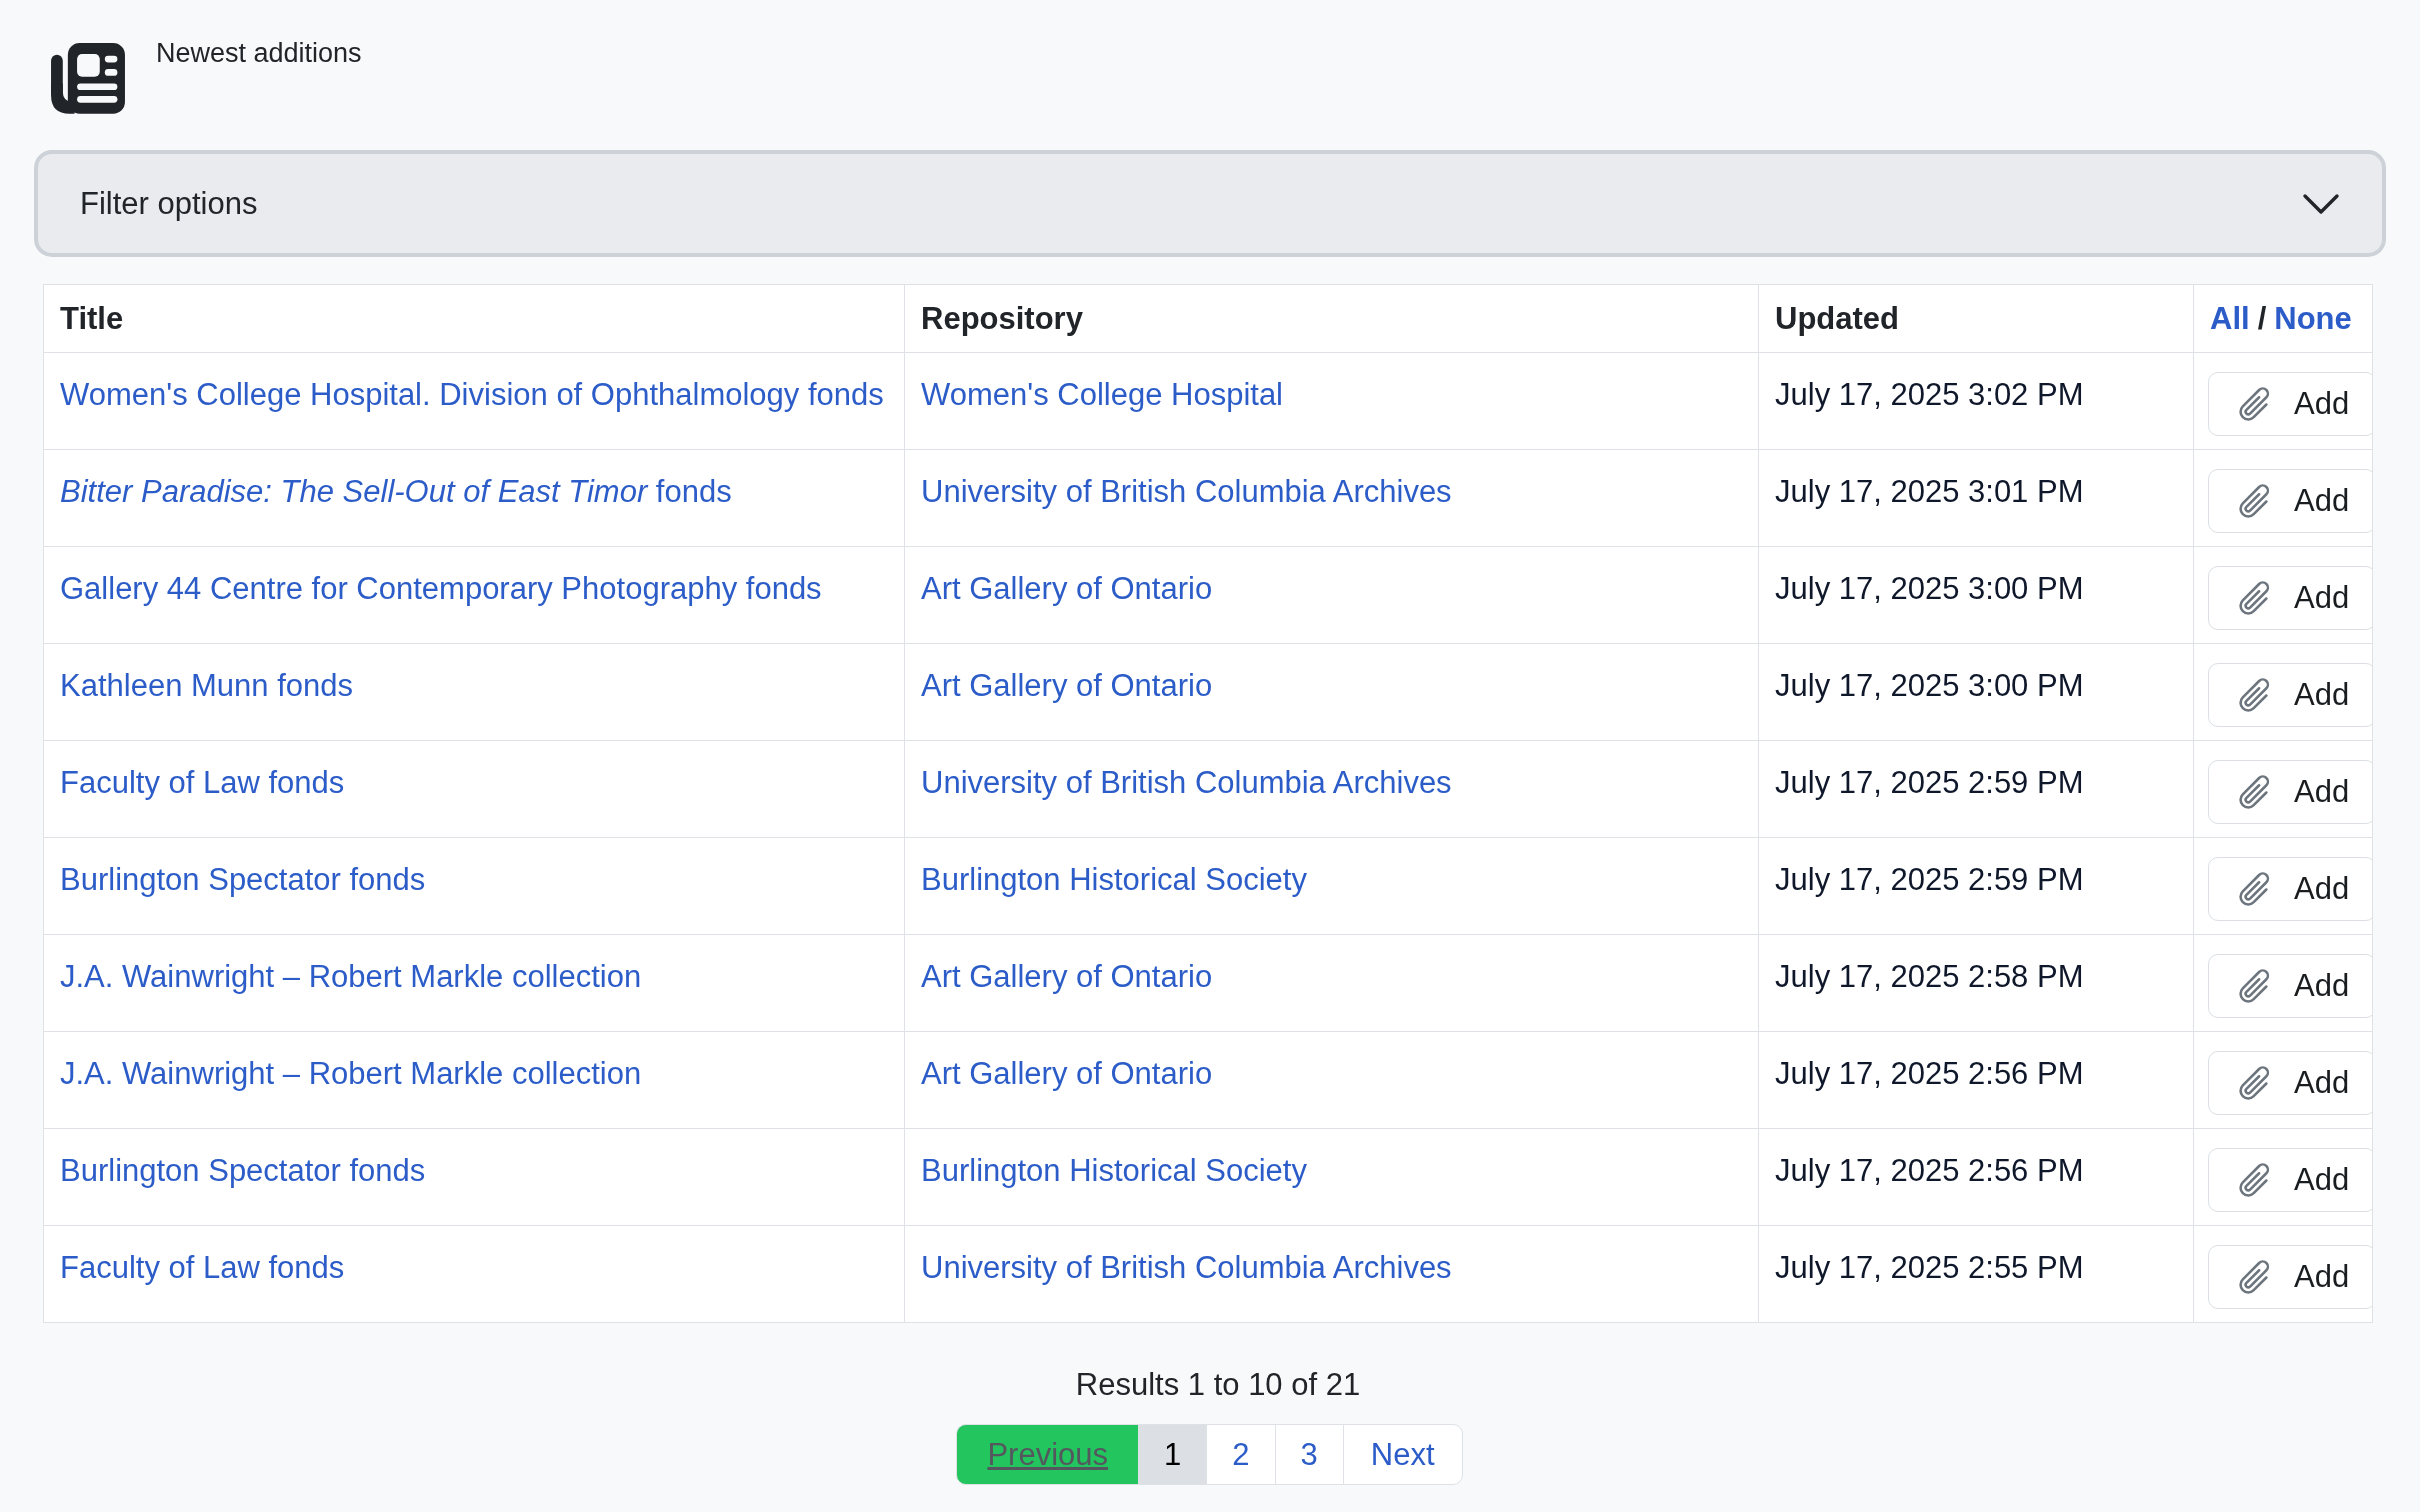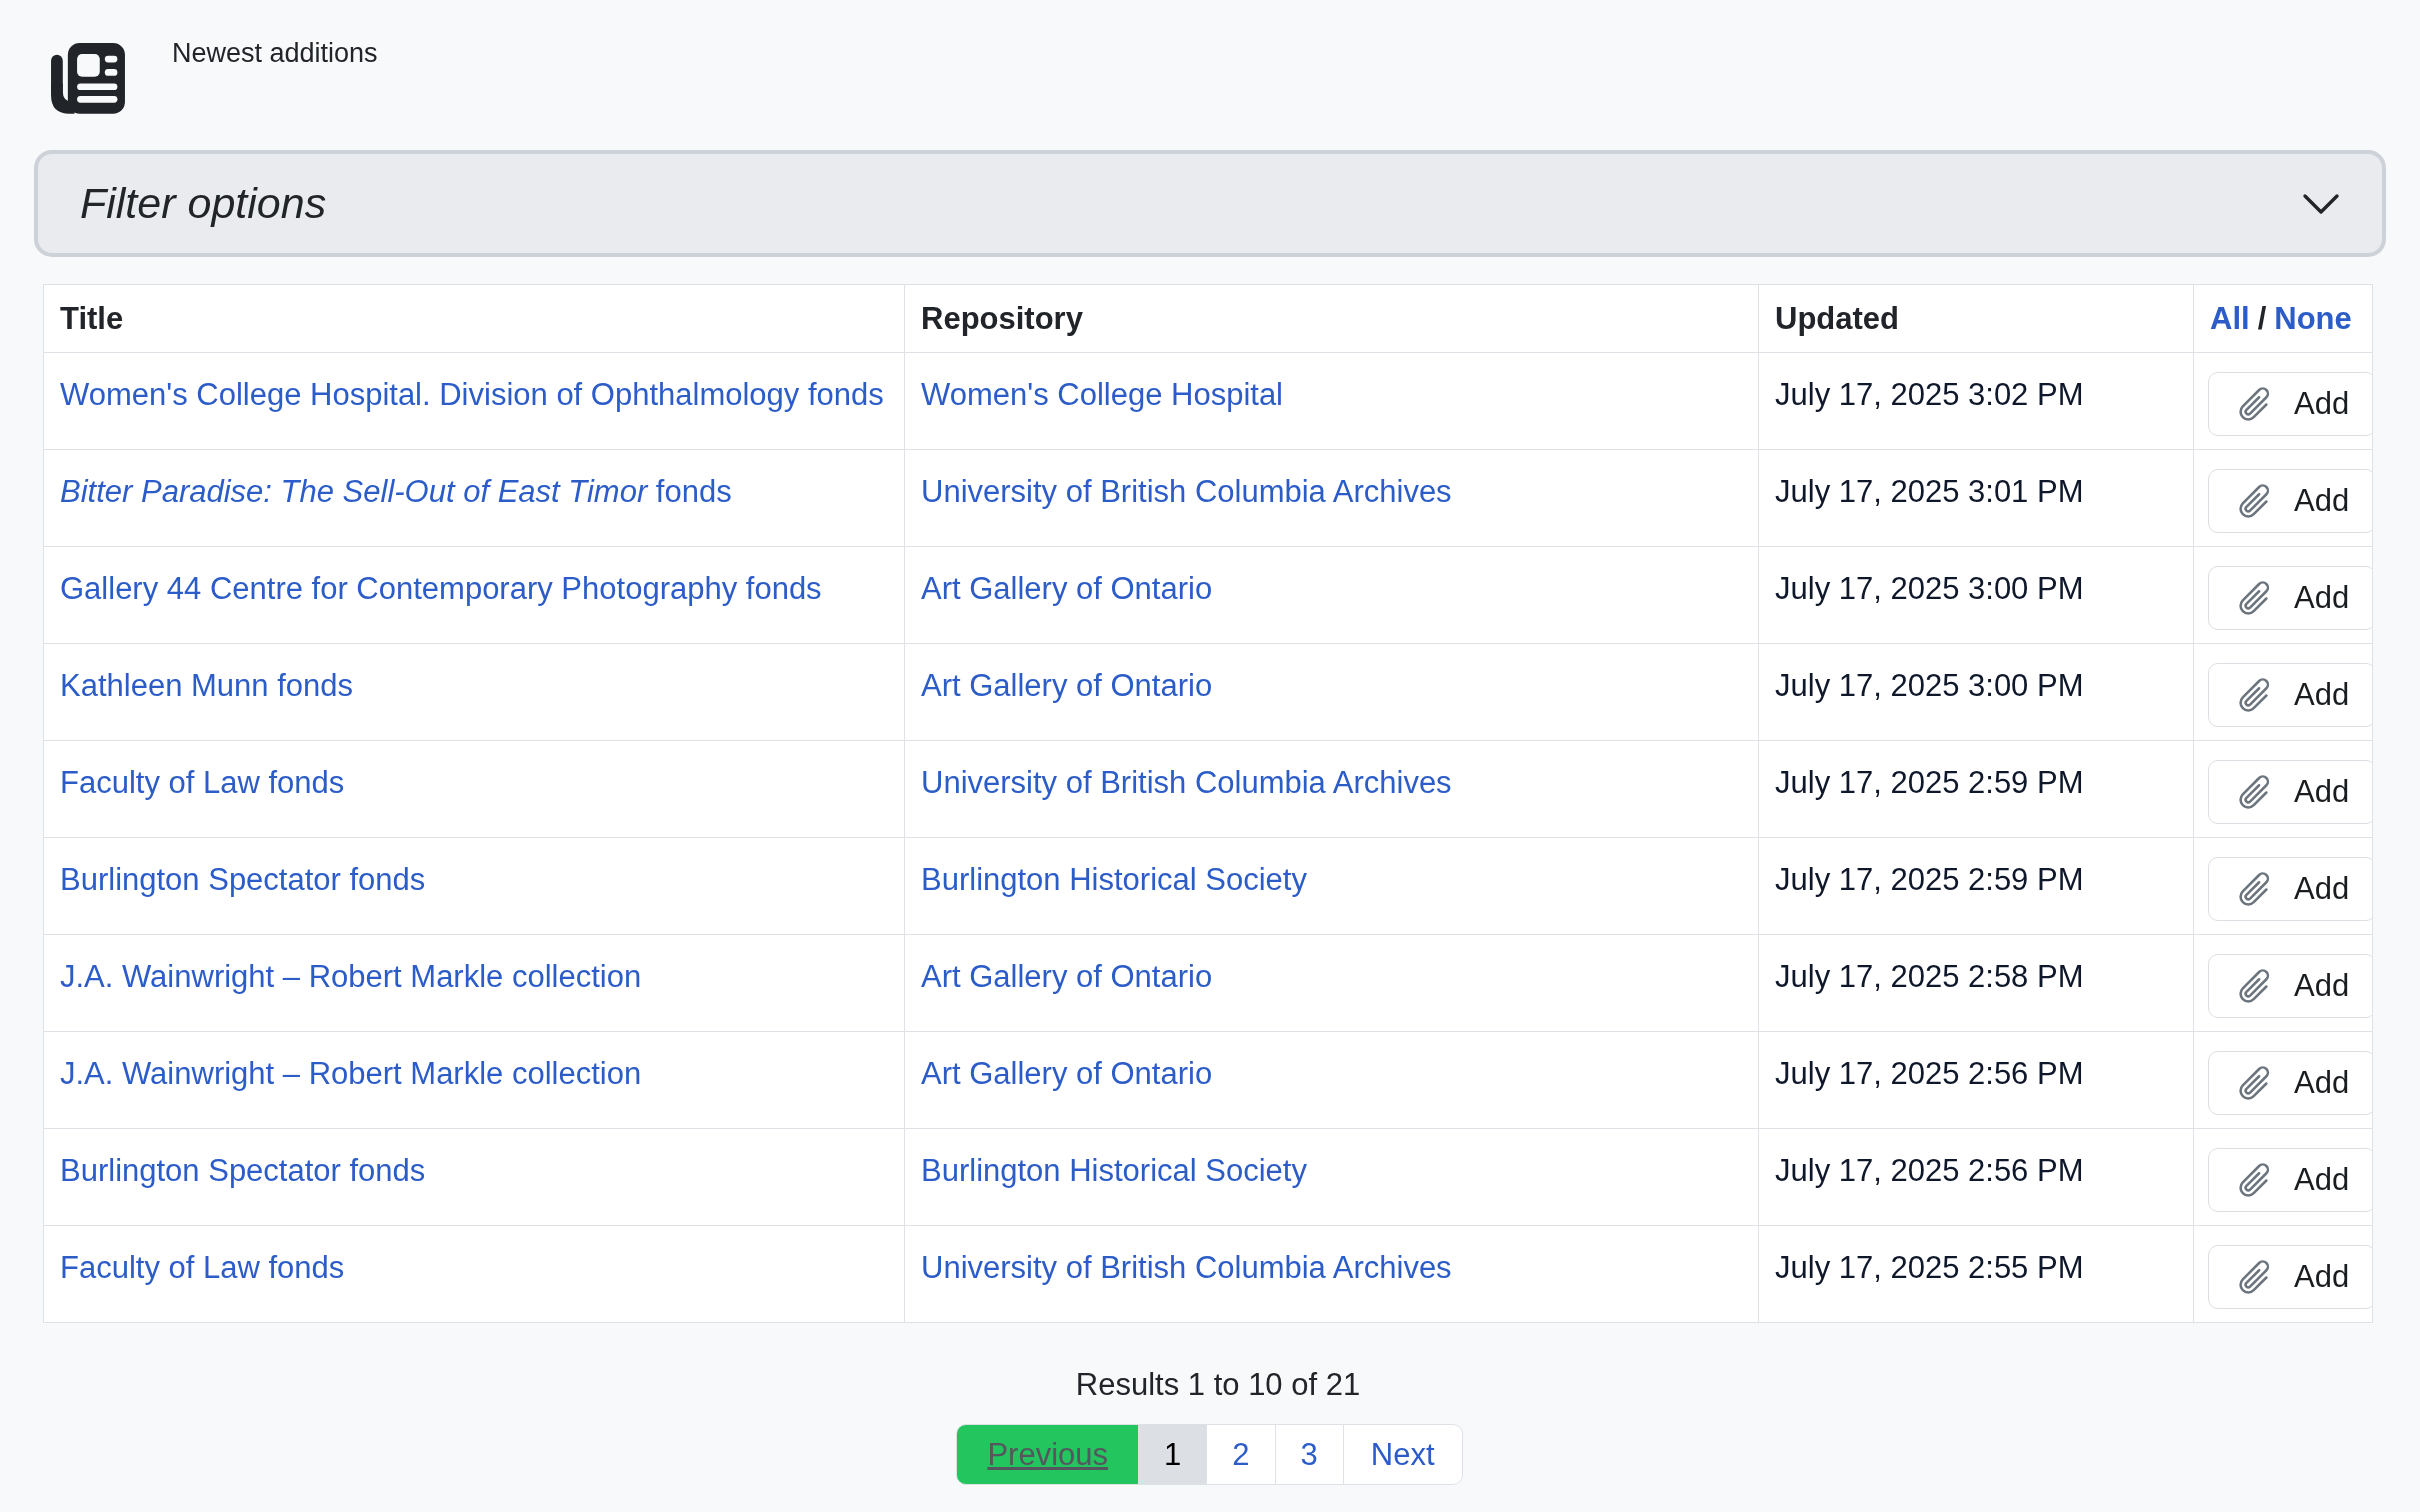--- a/index.html
+++ b/index.html
@@ -7,27 +7,27 @@
   body {
     background:#f8f9fa;
     color:#212529;
     font-family:"Liberation Sans","DejaVu Sans",sans-serif;
     overflow:hidden;
   }
   
   .page-header { display:flex; align-items:flex-start; gap:26px; padding:33px 0 0 46px; }
   .np-icon { width:84px; height:84px; flex:0 0 auto; }
   .header-text h1 { font-size:49px; font-weight:600; line-height:1.1; letter-spacing:-0.5px; color:#1f2328; }
-  .header-text .subtitle { font-size:27px; margin-top:5px; color:#212529;margin-left:16px; }
+  .header-text .subtitle { font-size:27px; margin-top:5px; color:#212529; }
   
   .filter-bar {
     margin:33px 34px 0 34px; height:107px;
     background:#e9ebee; border:4px solid #ccd2d8; border-radius:18px;
     display:flex; align-items:center; justify-content:space-between;
-    padding:16px 42px; font-size:43px; cursor:pointer;font-style:italic;
+    padding:16px 42px; font-size:31px; cursor:pointer;
   }
   .chevron { width:38px; height:22px; }
   
   table.results {
     margin:27px 0 0 43px; width:2329px;
     border-collapse:collapse; background:#ffffff; table-layout:fixed;
   }
   th, td { border:1px solid #dee2e6; text-align:left; }
   th {
     height:68px; padding:0 16px; vertical-align:middle;

